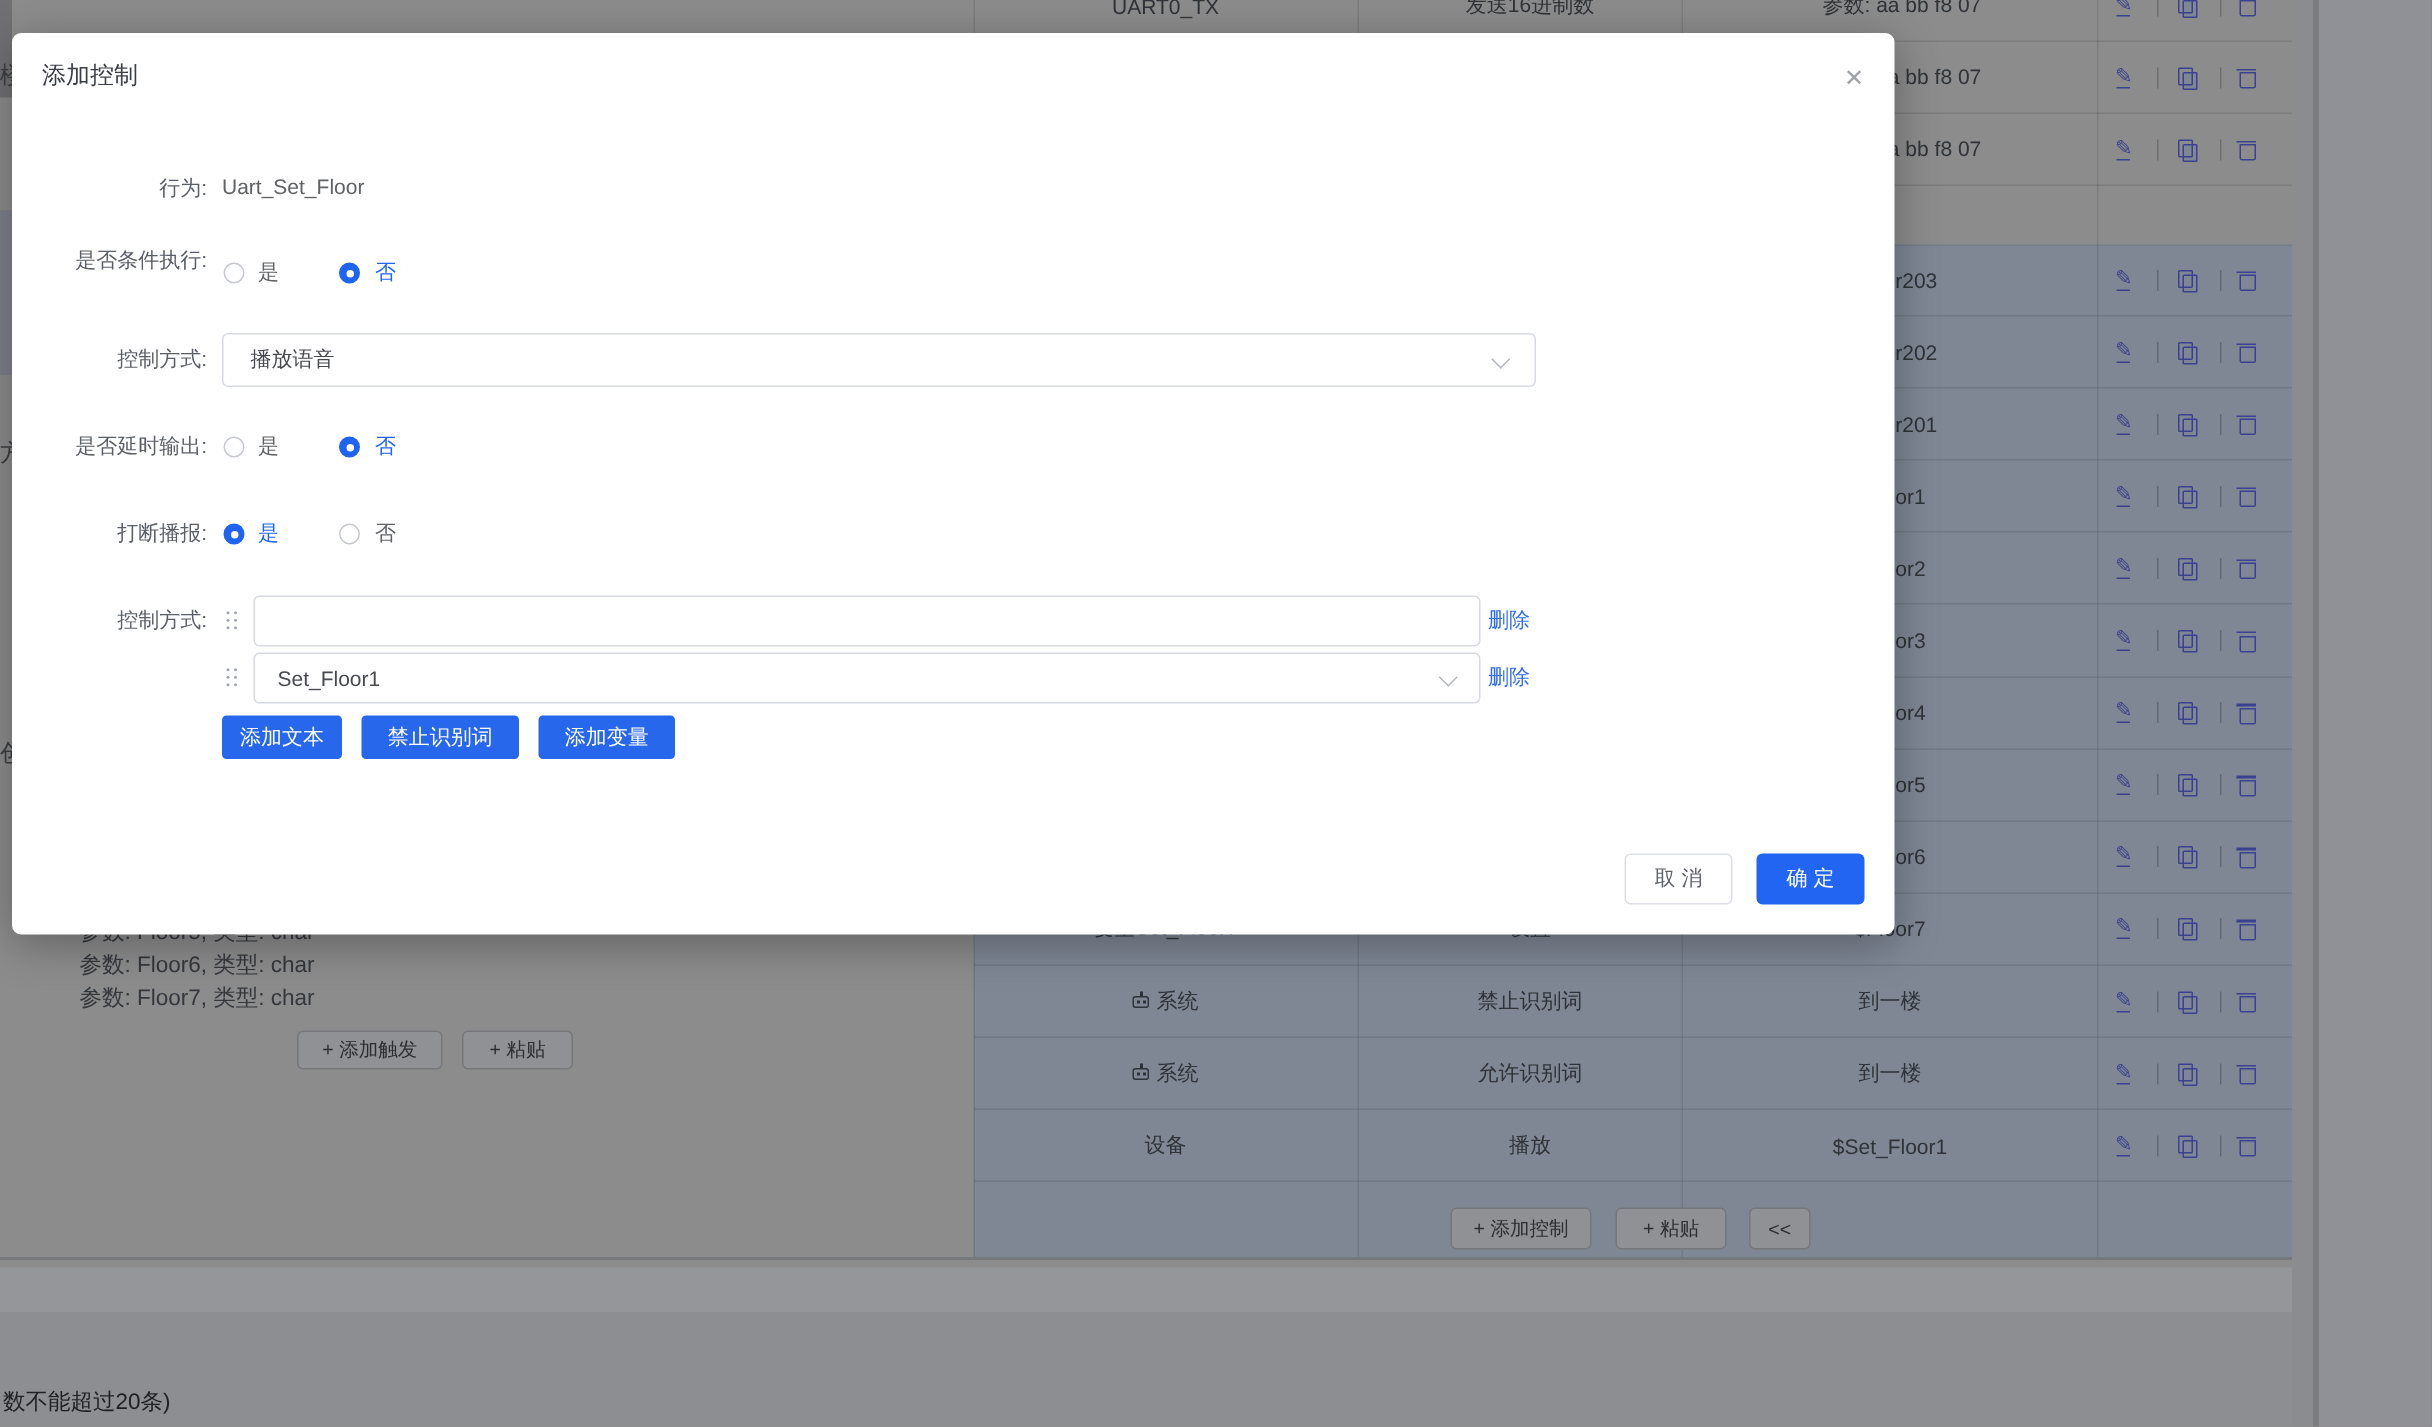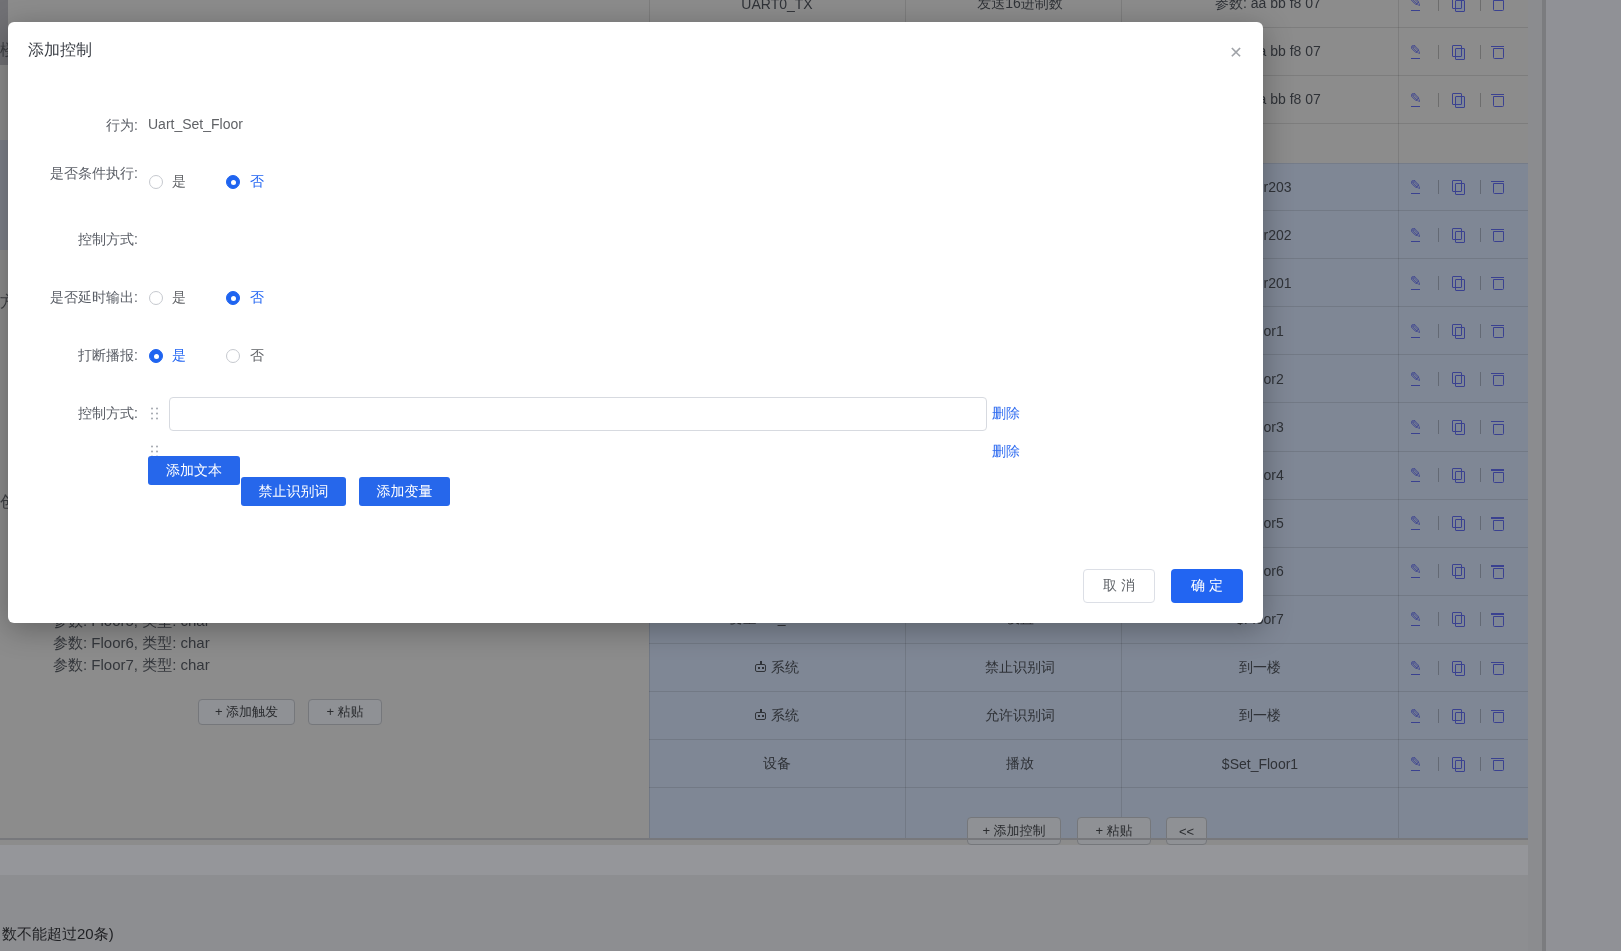--- a/index.html
+++ b/index.html
@@ -21,21 +21,21 @@
   .i-edit::after { content:""; position:absolute; left:1px; bottom:-2px; width:9px; height:0; border-bottom:1.4px solid #3a4190; }
   .i-copy { width:12px; height:14px; top:1px; }
   .i-copy::after { content:""; position:absolute; left:0; top:0; width:8px; height:10px; border:1.3px solid #3a4190; border-radius:1px; }
   .i-copy::before { content:""; position:absolute; left:3px; top:3px; width:8px; height:10px; border:1.3px solid #3a4190; border-radius:1px; background:#7f8795; }
   .i-del { width:12px; height:14px; top:1px; }
   .i-del::before { content:""; position:absolute; left:-1px; top:1px; width:13px; height:1.4px; background:#3a4190; }
   .i-del::after { content:""; position:absolute; left:1px; top:3.5px; width:9px; height:9px; border:1.3px solid #3a4190; border-top-width:1.2px; border-radius:0 0 1.5px 1.5px; }
   .bot { display:inline-block; width:11px; height:8px; border:1.3px solid #2f3237; border-radius:2px; position:relative; margin-right:5px; }
   .bot::before { content:""; position:absolute; left:1.6px; top:2px; width:2px; height:2px; background:#2f3237; box-shadow:4px 0 0 #2f3237; }
   .bot::after { content:""; position:absolute; left:4px; top:-4px; width:1.6px; height:3px; background:#2f3237; }
-  .bg-btn { position:absolute; display:flex; align-items:center; justify-content:center; background:#8f9195; border:1px solid #75777b; border-radius:4px; font-size:13px; color:#2b2d30; white-space:nowrap; cursor:pointer;margin-top:12px; }
+  .bg-btn { position:absolute; display:flex; align-items:center; justify-content:center; background:#8f9195; border:1px solid #75777b; border-radius:4px; font-size:13px; color:#2b2d30; white-space:nowrap; cursor:pointer; }
   .lp-line { position:absolute; left:53px; font-size:15px; color:#34373c; white-space:nowrap; }
   .edgefrag { position:absolute; left:0; width:8px; overflow:hidden; font-size:16px; color:#3c3e42; white-space:nowrap; }
 
   
   #modal { position:absolute; left:8px; top:22px; width:1255px; height:601px; background:#fff; border-radius:6px; box-shadow:0 6px 30px rgba(0,0,0,.30); }
   #modal .title { position:absolute; left:20px; top:18px; font-size:16px; font-weight:500; color:#3a3e45; }
   #modal .close { position:absolute; left:1214px; top:16px; width:28px; height:28px; font-size:16px; color:#a0a3a8; display:flex; align-items:center; justify-content:center; cursor:pointer; }
   .flabel { position:absolute; left:0; width:130px; text-align:right; font-size:14px; color:#5a5e66; white-space:nowrap; transform:translateY(-50%); }
   .fvalue { position:absolute; font-size:14px; color:#606266; transform:translateY(-50%); white-space:nowrap; }
   .radio { position:absolute; width:14px; height:14px; border-radius:50%; border:1px solid #c6c9cf; background:#fff; transform:translateY(-50%); cursor:pointer; }
@@ -274,41 +274,49 @@
   <div class="flabel" style="top:104px">行为:</div>
   <div class="fvalue" style="left:140px;top:102px">Uart_Set_Floor</div>
 
   <div class="flabel" style="top:152px">是否条件执行:</div>
   <span class="radio" style="left:141px;top:160px"></span>
   <span class="rlabel" style="left:164px;top:160px">是</span>
   <span class="radio on" style="left:218px;top:160px"></span>
   <span class="rlabel on" style="left:242px;top:160px">否</span>
 
   <div class="flabel" style="top:218px">控制方式:</div>
+  <div class="selbox" style="left:140px;top:200px;width:876px;height:36px">
+    <span class="seltext">播放语音</span>
+    <span class="chev" style="right:18px;top:12px"></span>
+  </div>
 
   <div class="flabel" style="top:276px">是否延时输出:</div>
   <span class="radio" style="left:141px;top:276px"></span>
   <span class="rlabel" style="left:164px;top:276px">是</span>
   <span class="radio on" style="left:218px;top:276px"></span>
   <span class="rlabel on" style="left:242px;top:276px">否</span>
 
   <div class="flabel" style="top:334px">打断播报:</div>
   <span class="radio on" style="left:141px;top:334px"></span>
   <span class="rlabel on" style="left:164px;top:334px">是</span>
   <span class="radio" style="left:218px;top:334px"></span>
   <span class="rlabel" style="left:242px;top:334px">否</span>
 
   <div class="flabel" style="top:392px">控制方式:</div>
 
   <span class="drag" style="left:143px;top:392px"></span>
   <div class="inputbox" style="left:161px;top:375px;width:818px;height:34px"></div>
   <span class="link" style="left:984px;top:392px">删除</span>
 
   <span class="drag" style="left:143px;top:430px"></span>
+  <div class="selbox" style="left:161px;top:413px;width:818px;height:34px">
+    <span class="seltext" style="left:15px">Set_Floor1</span>
+    <span class="chev" style="right:16px;top:11px"></span>
+  </div>
   <span class="link" style="left:984px;top:430px">删除</span>
 
-  <button class="bluebtn" style="left:140px;top:434px;width:92px;height:29px">添加文本</button>
+  <button class="bluebtn" style="left:140px;top:455px;width:80px;height:29px">添加文本</button>
   <button class="bluebtn" style="left:233px;top:455px;width:105px;height:29px">禁止识别词</button>
   <button class="bluebtn" style="left:351px;top:455px;width:91px;height:29px">添加变量</button>
 
   <button class="ftr-cancel">取 消</button>
   <button class="ftr-ok">确 定</button>
 </div>
 
 </body></html>

